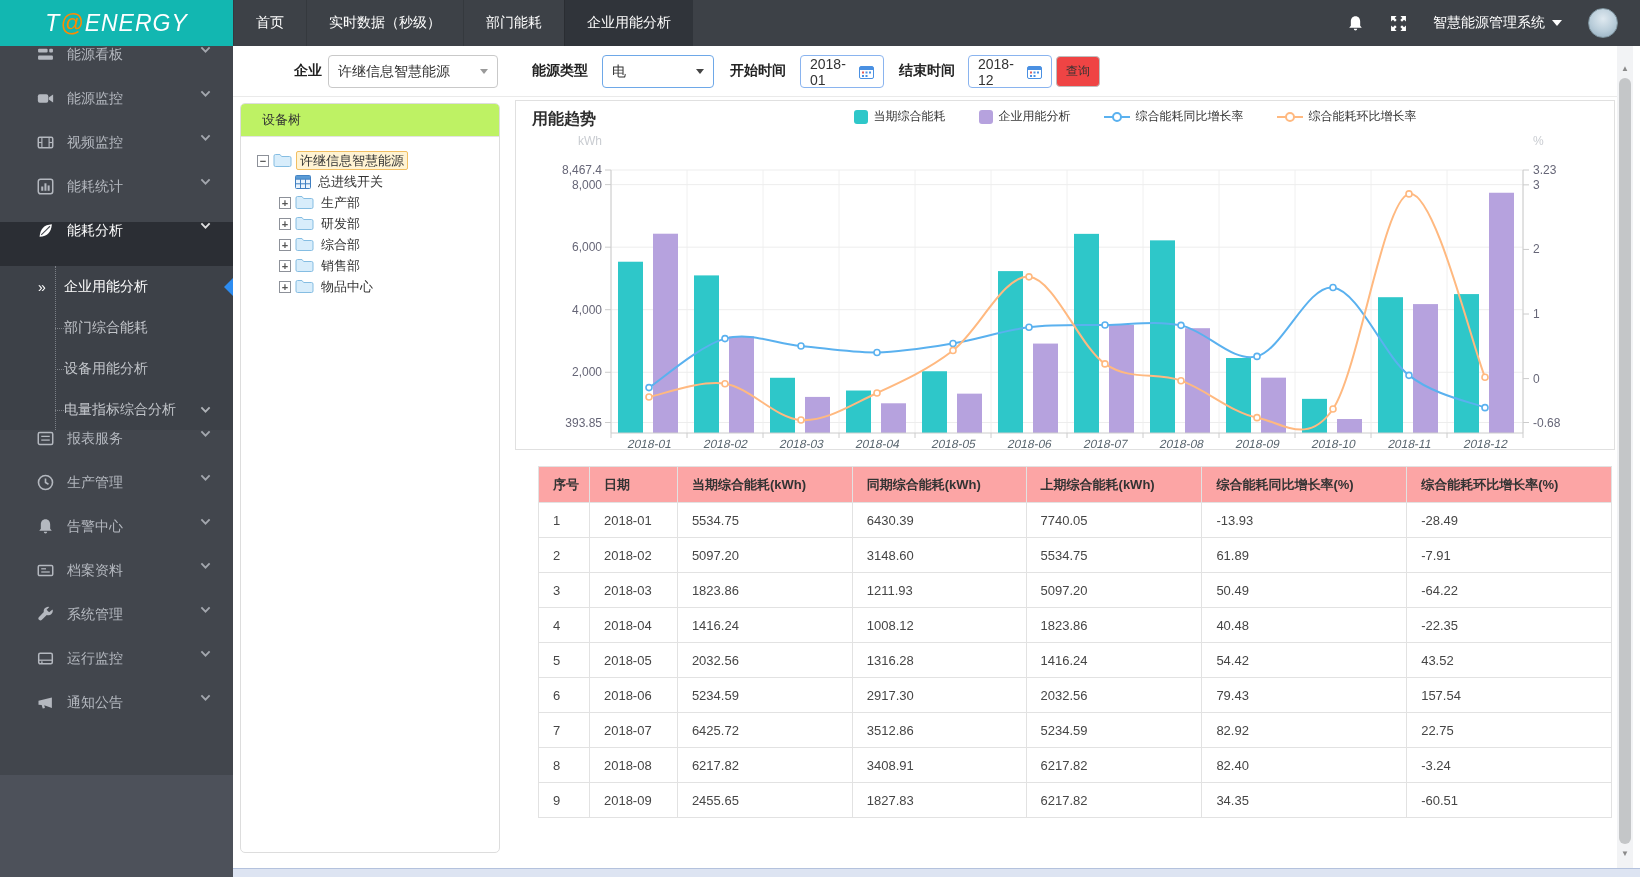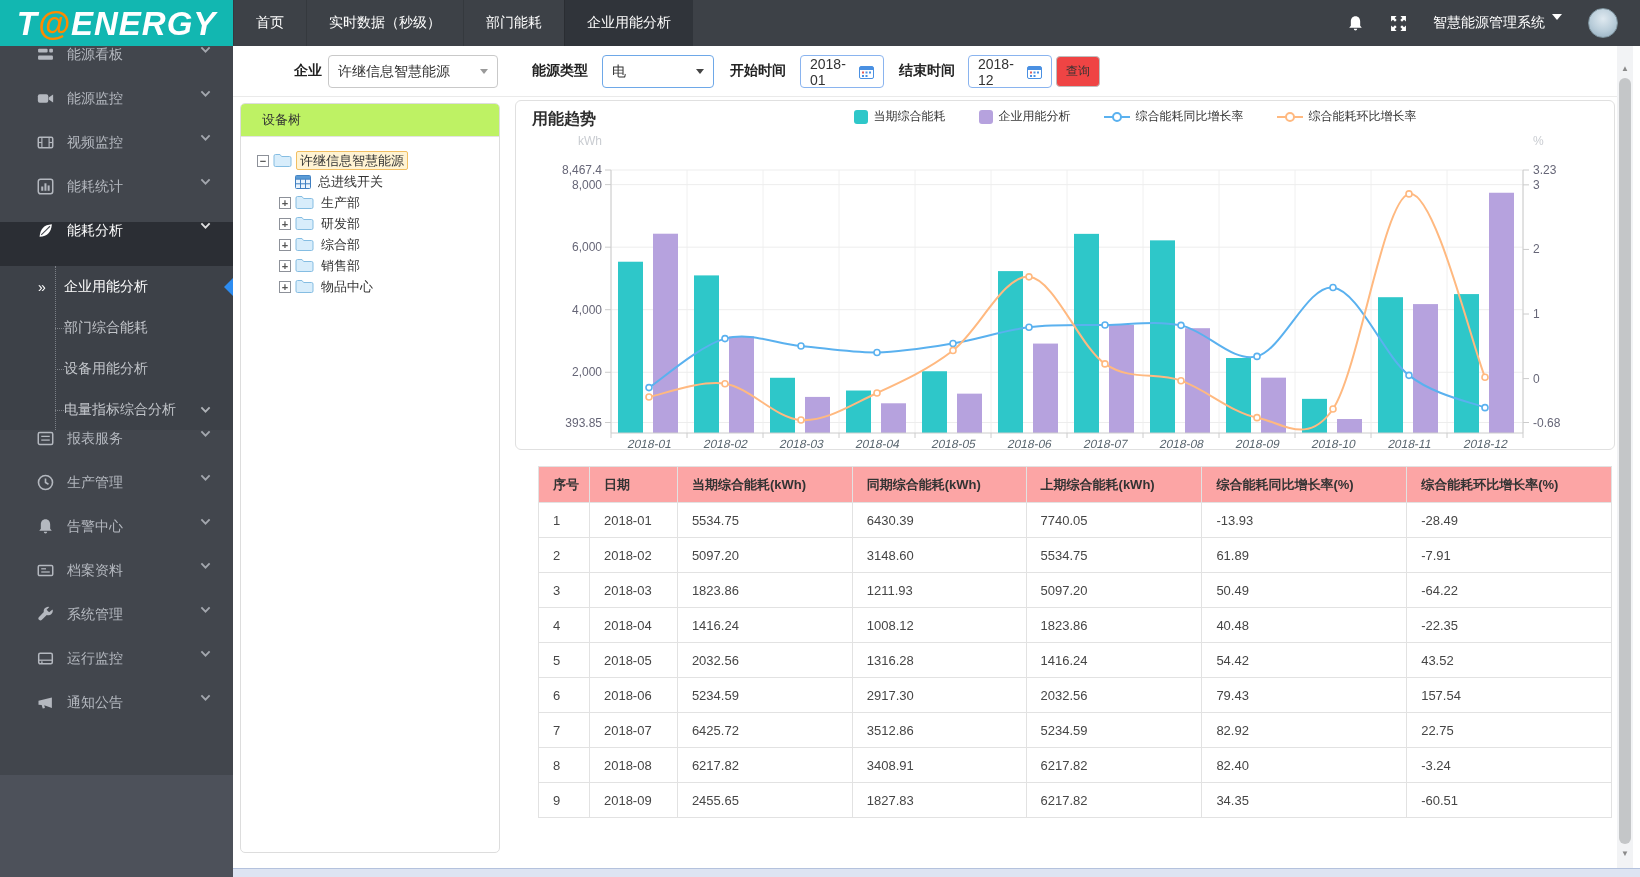--- a/index.html
+++ b/index.html
@@ -2,28 +2,28 @@
 <html><head>
 <meta charset="utf-8">
 <style>
   html,body{margin:0;padding:0;background:#9aa0a6;}
   *{box-sizing:border-box;font-family:"Liberation Sans","DejaVu Sans",sans-serif;}
   .app{position:relative;width:1640px;height:877px;background:#fff;overflow:hidden;margin:0 auto;}
 
   
   .topbar{position:absolute;left:0;top:0;width:1640px;height:46px;background:#3d4147;display:flex;align-items:stretch;z-index:30;}
   .logo{width:233px;background:#12b7b1;display:flex;align-items:center;justify-content:center;flex:0 0 233px;}
-  .logo-text{font-weight:bold;font-style:italic;font-size:33px;color:#fff;letter-spacing:1px;line-height:1;}
+  .logo-text{font-weight:normal;font-style:italic;font-size:23px;color:#fff;letter-spacing:1px;line-height:1;}
   .logo-at{color:#ff8a00;}
   .nav{display:flex;align-items:stretch;}
   .nav-item{display:flex;align-items:center;padding:0 22px;color:#fff;font-size:14px;cursor:pointer;border-left:1px solid rgba(0,0,0,0.12);}
   .nav-item.active{background:#30343a;}
   .topbar-right{margin-left:auto;display:flex;align-items:center;gap:26px;padding-right:22px;color:#fff;}
   .tb-icon{display:flex;align-items:center;cursor:pointer;}
-  .sys-title{font-size:14px;color:#fff;display:flex;gap:7px;cursor:pointer;}
+  .sys-title{font-size:14px;color:#fff;display:flex;align-items:center;gap:7px;cursor:pointer;}
   .caret-down{width:0;height:0;border-left:5px solid transparent;border-right:5px solid transparent;border-top:6px solid #fff;display:inline-block;}
   .avatar{width:30px;height:30px;border-radius:50%;background:radial-gradient(circle at 50% 35%,#dfe9f0 0%,#b8ccd9 55%,#8fa9bb 100%);border:1px solid #7f949f;cursor:pointer;}
 
   
   .sidebar{position:absolute;left:0;top:46px;width:233px;height:831px;background:#42464d;z-index:20;}
   .sidebar-filler{position:absolute;left:0;top:729px;width:233px;height:102px;background:#4d515a;}
   .menu{position:relative;}
   .menu-item{position:relative;height:44px;display:flex;align-items:flex-start;padding-left:37px;color:#b4b8bf;font-size:14px;cursor:pointer;}
   .menu-item .mi{margin-right:13px;flex:0 0 auto;}
   .menu-item .chev{margin-left:auto;margin-right:22px;opacity:.85;}
@@ -53,21 +53,21 @@
   .tree-body{padding:13px 8px 0 16px;}
   .tree-row{display:flex;align-items:center;height:21px;font-size:13px;color:#333;cursor:pointer;white-space:nowrap;}
   .tree-row .exp{width:12px;height:12px;border:1px solid #8d9199;background:#fff;color:#555;font-size:11px;line-height:10px;text-align:center;margin-right:4px;flex:0 0 12px;font-weight:bold;}
   .tree-row .spacer{width:16px;flex:0 0 16px;}
   .tree-row .tico{margin-right:4px;display:flex;}
   .tree-row.lvl1{padding-left:22px;}
   .tree-label{padding:0 3px;line-height:17px;}
   .tree-label.selected{background:#fff3d3;border:1px solid #f2bf62;border-radius:2px;}
 
   
-  .chart-card{position:absolute;left:282px;top:54px;width:1100px;height:350px;background:#fff;border:1px solid #e0e0e0;border-radius:6px;}
+  .chart-card{position:absolute;left:282px;top:54px;width:1100px;height:350px;background:#fff;border:1px solid #e0e0e0;border-radius:0;}
   .chart-title{position:absolute;left:16px;top:8px;font-size:16px;font-weight:bold;color:#2e2e2e;}
   .legend{position:absolute;left:160px;right:20px;top:7px;display:flex;justify-content:center;gap:33px;align-items:center;}
   .lg-item{display:flex;align-items:center;gap:6px;font-size:12px;color:#333;cursor:pointer;}
   .lg-sq{width:14px;height:14px;border-radius:3px;display:inline-block;}
   #chart-svg{position:absolute;left:0;top:0;}
 
   
   .data-table{position:absolute;left:305px;top:420px;width:1074px;border-collapse:collapse;background:#fff;}
   .data-table th,.data-table td{border:1px solid #e2e2e2;font-size:13px;text-align:left;padding:0 0 0 14px;height:35px;}
   .data-table th{font-weight:bold;color:#333;background:#fca5a5;height:36px;}

